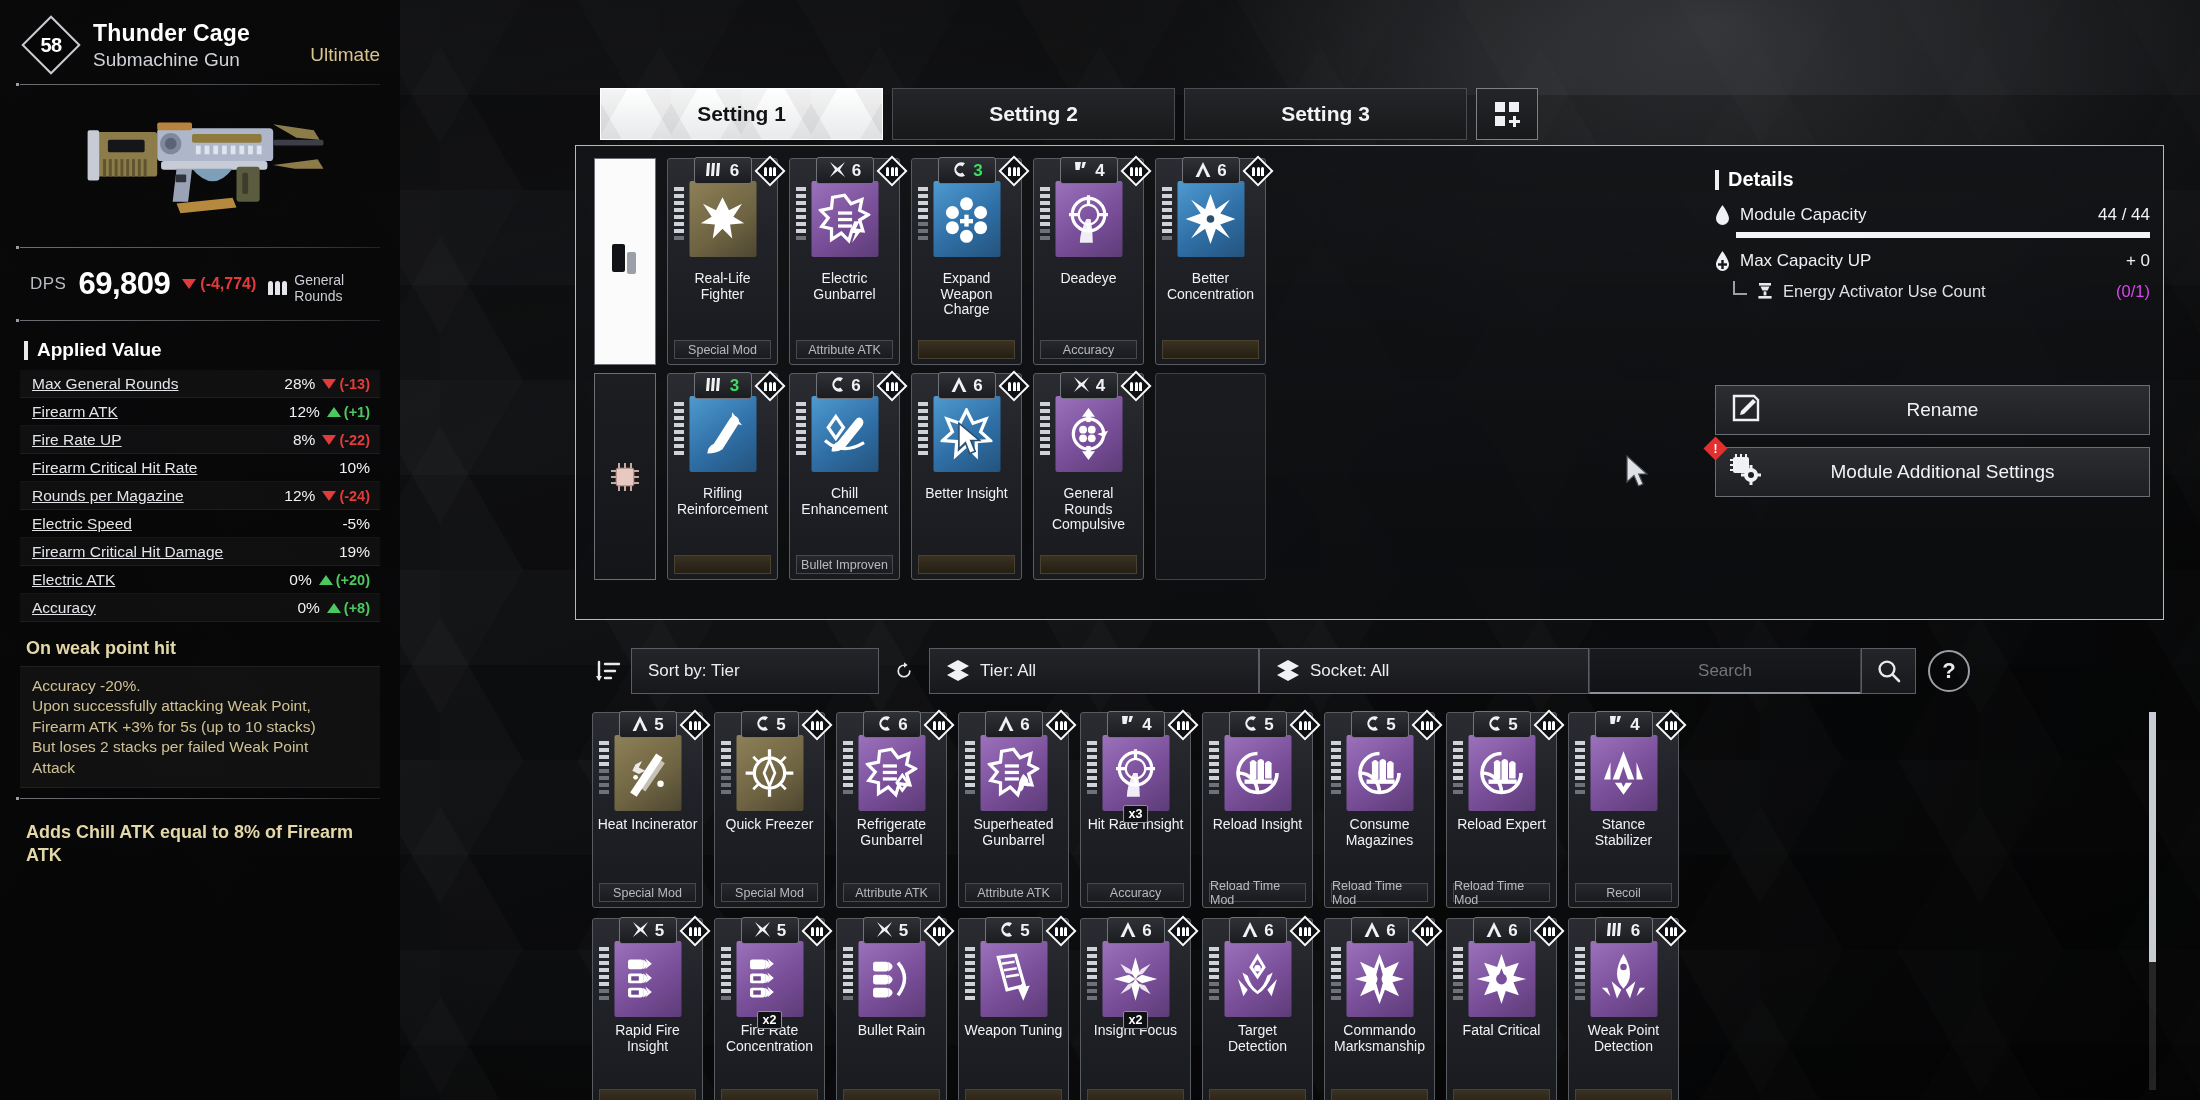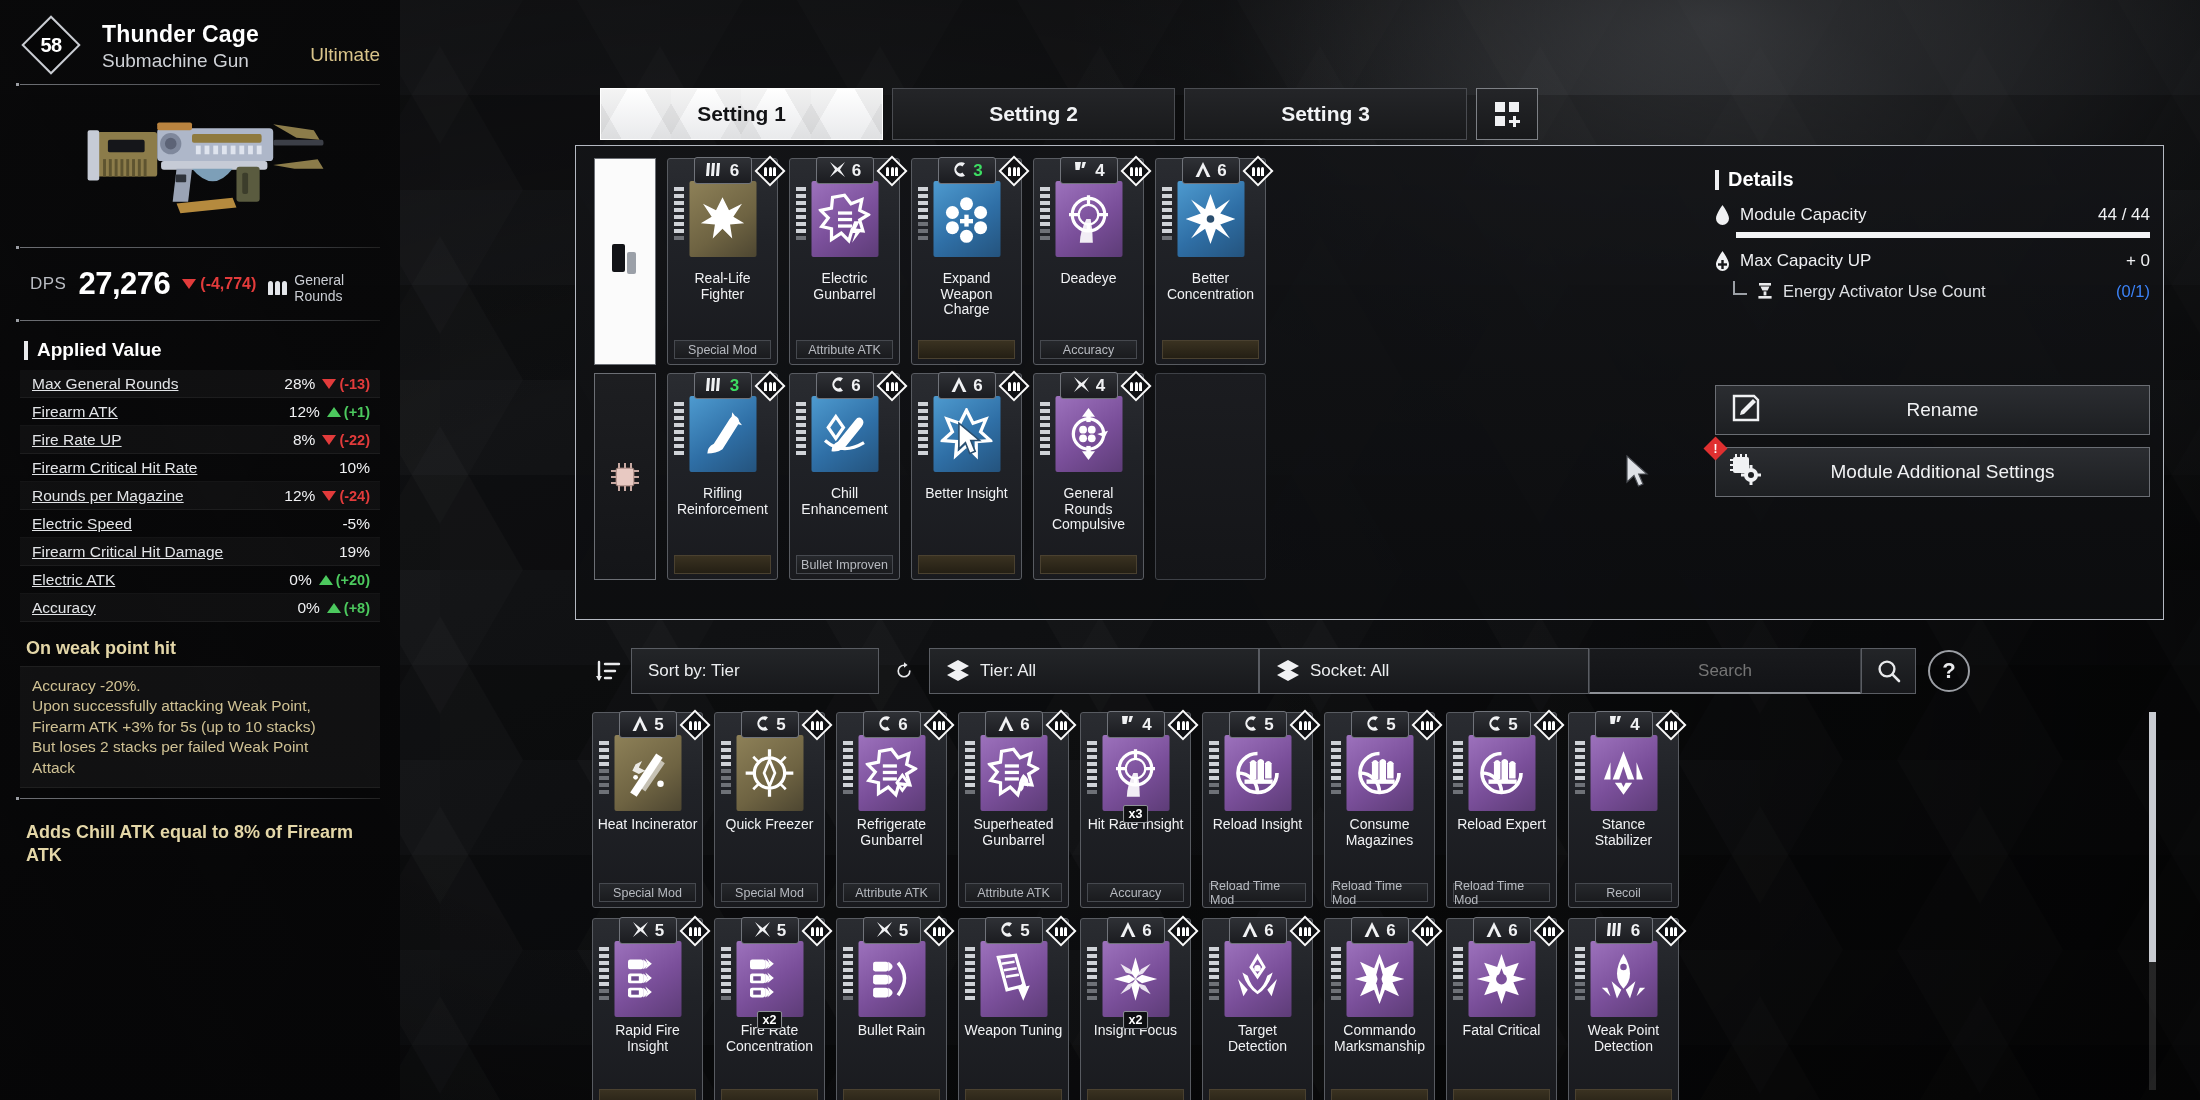--- a/index.html
+++ b/index.html
@@ -32,21 +32,21 @@
     position:absolute; inset:0;
     background: radial-gradient(ellipse 1500px 900px at 35% 60%, rgba(0,0,0,0) 30%, rgba(0,0,0,0.55) 100%);
   }
 
   
   .left {
     position:absolute; left:0; top:0; width:400px; height:1100px;
     background:linear-gradient(180deg, rgba(8,8,9,0.92), rgba(6,6,7,0.96));
     padding:0 14px;
   }
-  .wep-head { display:flex; align-items:flex-end; gap:24px; padding:18px 6px 6px 10px; }
+  .wep-head { display:flex; align-items:center; gap:15px; padding:18px 6px 6px 10px; }
   .lvl-badge {
     width:54px; height:54px; flex:0 0 54px; position:relative;
     display:flex; align-items:center; justify-content:center;
   }
   .lvl-badge .dia {
     position:absolute; inset:6px; transform:rotate(45deg);
     border:2px solid #c9ccd2; background:rgba(0,0,0,0.3);
   }
   .lvl-badge .num {
     position:relative; font-size:20px; font-weight:700; letter-spacing:-.5px; color:#fff;
@@ -211,21 +211,21 @@
   
   .details { position:absolute; left:1715px; top:168px; width:435px; }
   .det-title { display:flex; align-items:center; gap:9px; margin-bottom:14px; }
   .det-title .bar { width:4px; height:20px; background:#f0f1f3; }
   .det-title span { font-size:20px; font-weight:700; color:#fff; }
   .det-row { display:flex; align-items:center; gap:10px; font-size:17px; color:#f0f1f3; }
   .det-row .v { margin-left:auto; }
   .cap-bar { height:6px; background:#4a4d53; margin:7px 0 13px 21px; }
   .cap-bar i { display:block; height:100%; background:#f3f4f6; }
   .det-sub { display:flex; align-items:center; gap:8px; margin:10px 0 0 18px; font-size:16.5px; color:#dfe1e5; }
-  .det-sub .v { margin-left:auto; color:#3b82f6; }
+  .det-sub .v { margin-left:auto; color:#d946ef; }
   .elbow { width:14px; height:14px; border-left:2px solid #9ca0a6; border-bottom:2px solid #9ca0a6; margin-top:-6px; }
 
   .btns { position:absolute; left:1715px; top:385px; width:435px; display:flex; flex-direction:column; gap:12px; }
   .btn {
     height:50px; display:flex; align-items:center; gap:14px; padding:0 14px;
     background:linear-gradient(180deg,#2b2d31,#1d1f22); border:1px solid #6b6e74;
     font-size:19px; color:#f1f2f4; position:relative;
   }
   .btn .lbl { flex:1; text-align:center; padding-right:26px; }
   .btn .alert {
@@ -332,21 +332,21 @@
         <rect x="172" y="70" width="6" height="22" rx="2" fill="#3c3d2b"></rect>
         <path d="M104 102 l58 -6 l4 10 l-58 6 z" fill="#b58a3e"></path>
       </g>
     </svg>
   </div>
 
   <div class="hr"></div>
 
   <div class="dps-row">
     <div class="dps-label">DPS</div>
-    <div class="dps-val">27,276</div>
+    <div class="dps-val">69,809</div>
     <div class="dps-delta">
       <span class="tri-dn"></span>
       <span>(-4,774)</span>
     </div>
     <div class="ammo-chip">
       <span class="bullets">
           <i></i>
           <i></i>
           <i></i>
         </span>

